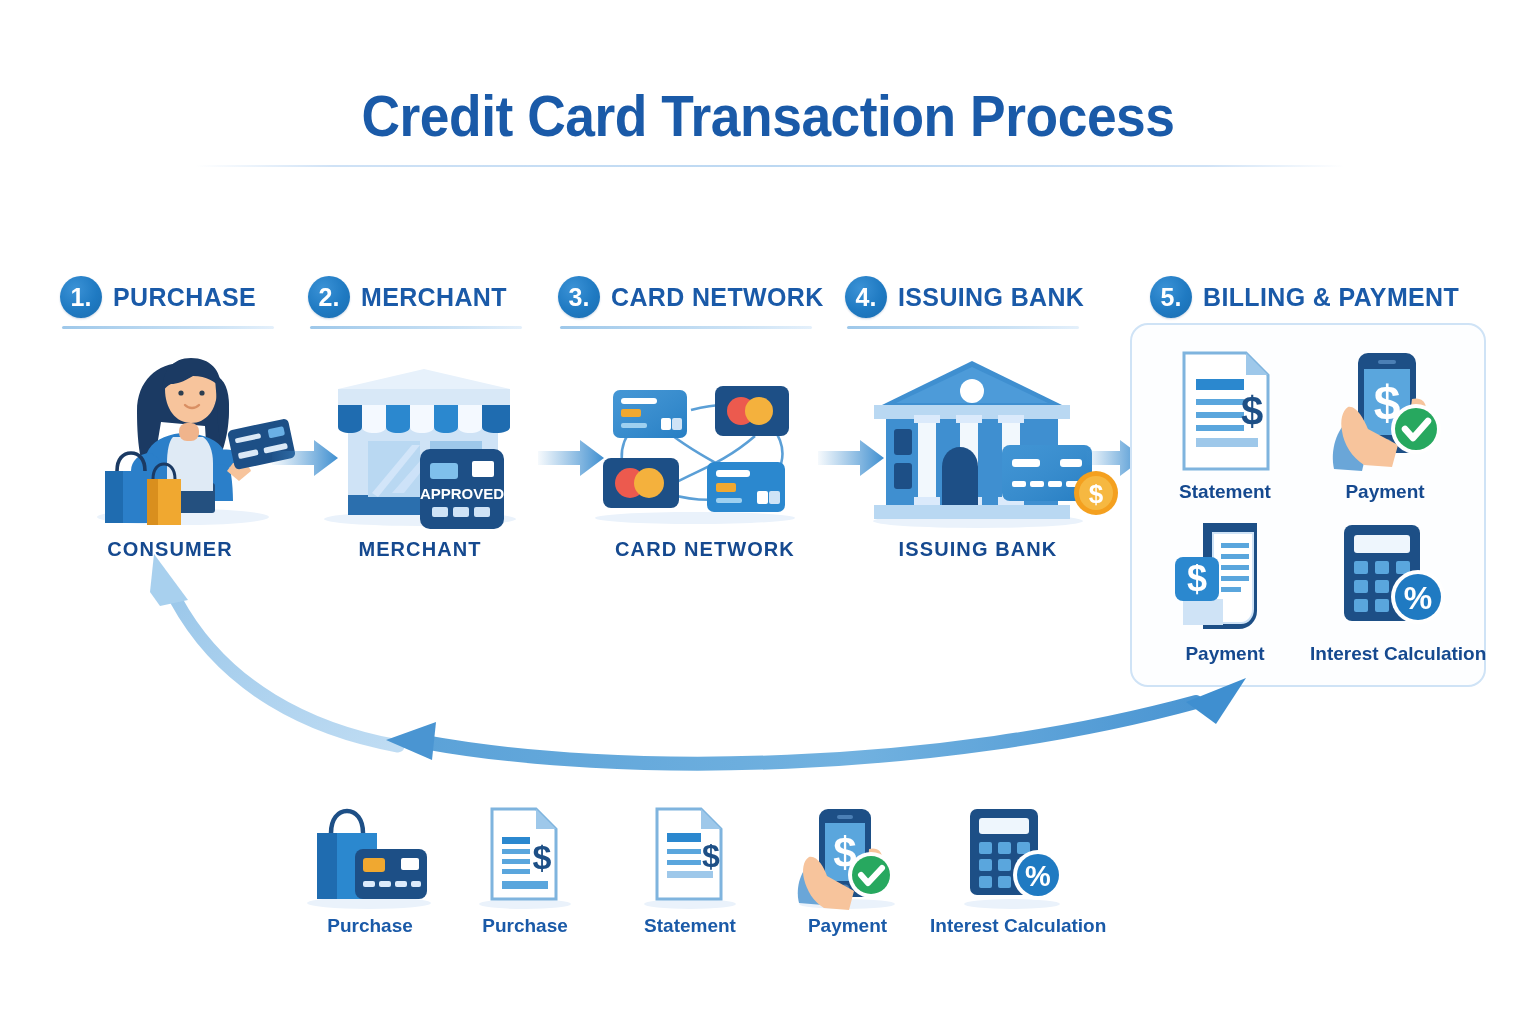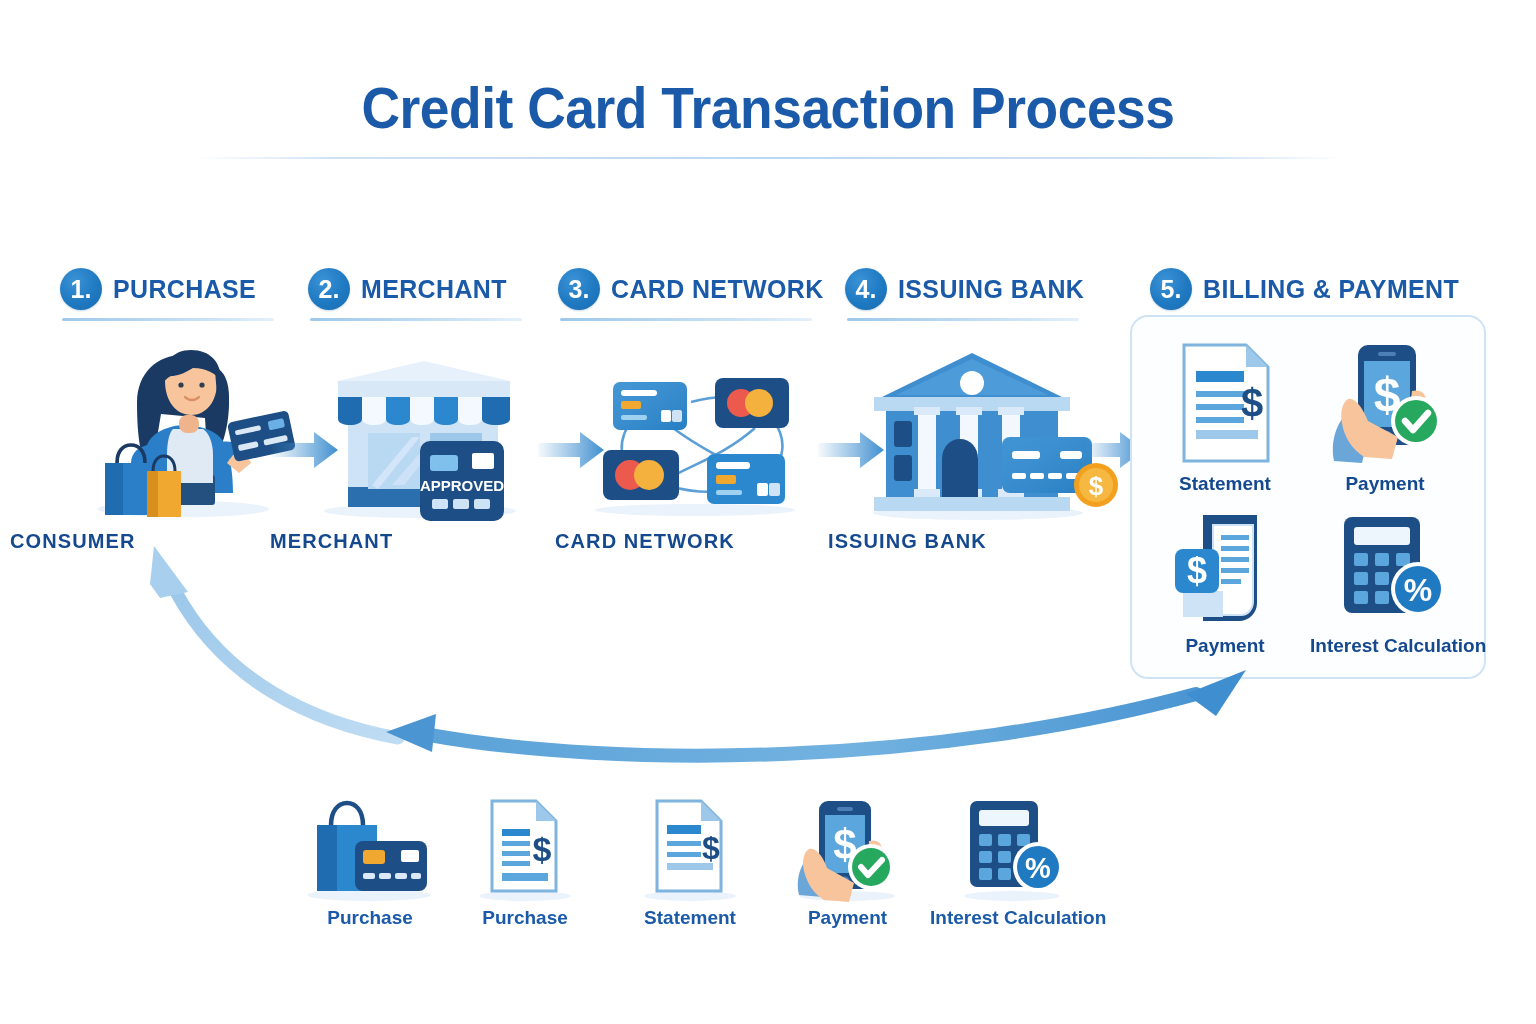--- a/index.html
+++ b/index.html
@@ -3,21 +3,21 @@
 <meta charset="utf-8">
 <style>
   html,body{margin:0;padding:0;}
   body{
     width:1536px;height:1024px;
     background:#ffffff;
     font-family:"Liberation Sans", sans-serif;
     overflow:hidden;
     position:relative;
   }
-  .stage{position:absolute;inset:0;}
+  .stage{position:absolute;inset:0;margin-top:8px;}
 
   
   .title{
     position:absolute;left:0;right:0;top:74px;
     text-align:center;
     font-size:58px;
     font-weight:bold;
     color:#1a5aa8;
     letter-spacing:-0.5px;
     transform:scaleX(0.92);
@@ -41,21 +41,21 @@
     font-size:26px;font-weight:bold;color:#1a5aa8;letter-spacing:.4px;
     white-space:nowrap;transform:scaleX(.96);transform-origin:left center;
   }
   .step-rule{
     position:absolute;height:3px;border-radius:2px;
     background:linear-gradient(90deg,#9ec8ea 0%,#cbe2f5 70%,#e4f0fb 100%);
   }
 
   
   .cap{
-    position:absolute;text-align:left;
+    position:absolute;text-align:center;
     font-size:20px;font-weight:bold;color:#15498f;letter-spacing:1.1px;
     white-space:nowrap;
   }
 
   
   .panel{
     position:absolute;left:1130px;top:315px;width:352px;height:360px;
     border:2px solid #cfe3f6;border-radius:18px;background:#fdfeff;
   }
   .panel-cell{position:absolute;text-align:center;}

